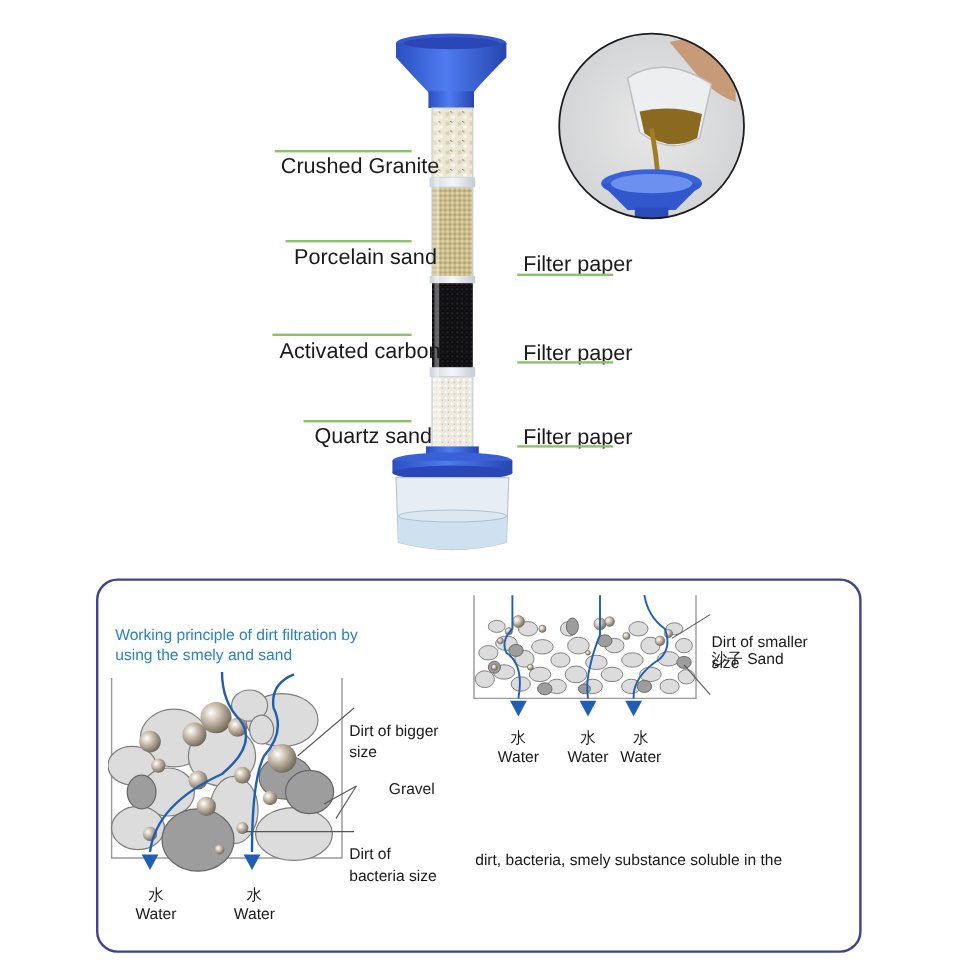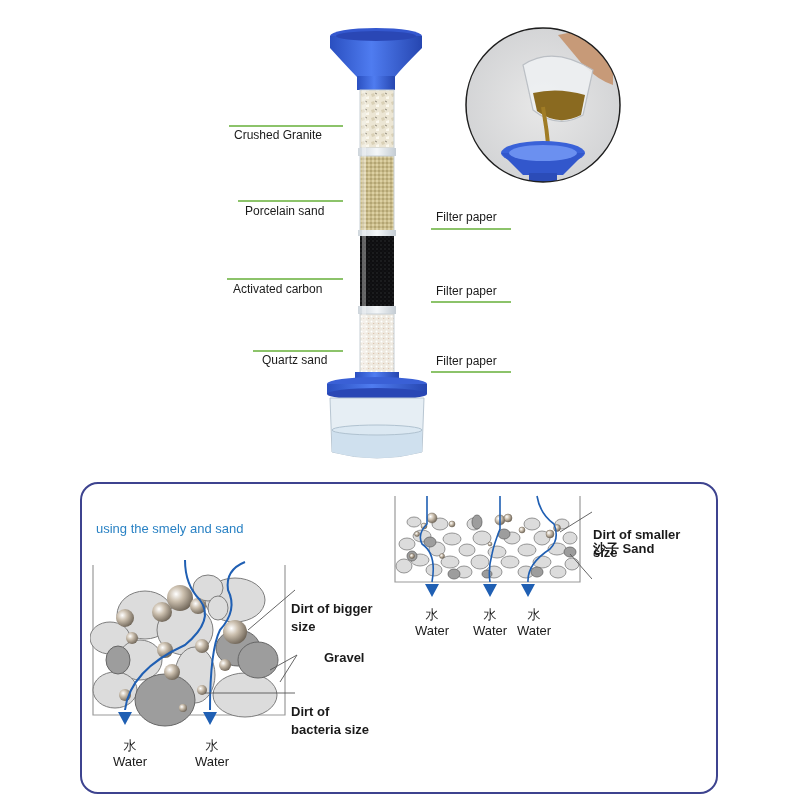--- a/index.html
+++ b/index.html
@@ -1,24 +1,24 @@
 <!DOCTYPE html>
 <html><head>
 <meta charset="utf-8">
 <style>
   html, body { margin:0; padding:0; background:#ffffff; }
   body { width:800px; height:800px; position:relative; overflow:hidden;
          font-family:"Liberation Sans", sans-serif; color:#1a1a1a; }
   .abs { position:absolute; }
-  .lbl { position:absolute; font-size:12px; color:#1a1a1a; white-space:nowrap; }
+  .lbl { position:absolute; font-size:18px; color:#1a1a1a; white-space:nowrap; }
   .uline { position:absolute; height:2px; background:#8cc36a; }
   .box { position:absolute; left:80px; top:482px; width:638px; height:312px;
          border:2px solid #3d438f; border-radius:18px; background:#ffffff; box-sizing:border-box; }
   .title { position:absolute; color:#2a82c4; font-size:13px; line-height:17px; }
-  .diag-text { position:absolute; font-size:13px; line-height:18px; color:#1a1a1a;font-weight:bold; }
+  .diag-text { position:absolute; font-size:13px; line-height:18px; color:#1a1a1a; }
   .water { position:absolute; text-align:center; font-size:13px; line-height:16px; width:50px; }
   .note { position:absolute; font-size:13px; line-height:18px; color:#1a1a1a; }
 </style>
 </head>
 <body>
 
 <div>
   <svg class="abs" style="left:300px;top:20px" width="160" height="460" viewBox="0 0 160 460">
     <defs>
       <linearGradient id="blueG" x1="0" x2="1">
@@ -120,20 +120,21 @@
     <path d="M38 128 L122 128 L100 150 L60 150 Z" fill="#3257cc"></path>
     <ellipse cx="80" cy="128" rx="34" ry="8" fill="#6b90f0"></ellipse>
     <rect x="66" y="148" width="28" height="14" fill="#2b4cb8"></rect>
   </g>
   <circle cx="80" cy="80" r="77" fill="none" stroke="#1e1e1e" stroke-width="1.5"></circle>
 </svg>
 
 <div class="box"></div>
 
 <div class="title" style="left:96px;top:520px">
+  <div>Working principle of dirt filtration by</div>
   <div>using the smely and sand</div>
 </div>
 
 <svg class="abs" style="left:90px;top:560px" width="210" height="170" viewBox="0 0 210 170">
   <defs>
     <radialGradient id="dirt" cx="0.35" cy="0.35" r="0.7">
         <stop offset="0" stop-color="#ffffff"></stop>
         <stop offset="0.4" stop-color="#cbbfae"></stop>
         <stop offset="1" stop-color="#6e6457"></stop>
       </radialGradient>
@@ -288,13 +289,14 @@
 <div class="water" style="left:465px;top:607px">
   <div>水</div>
   <div>Water</div>
 </div>
 <div class="water" style="left:509px;top:607px">
   <div>水</div>
   <div>Water</div>
 </div>
 
 <div class="note" style="left:396px;top:708px">
+  <div>dirt, bacteria, smely substance soluble in the</div>
 </div>
 
 </body></html>

